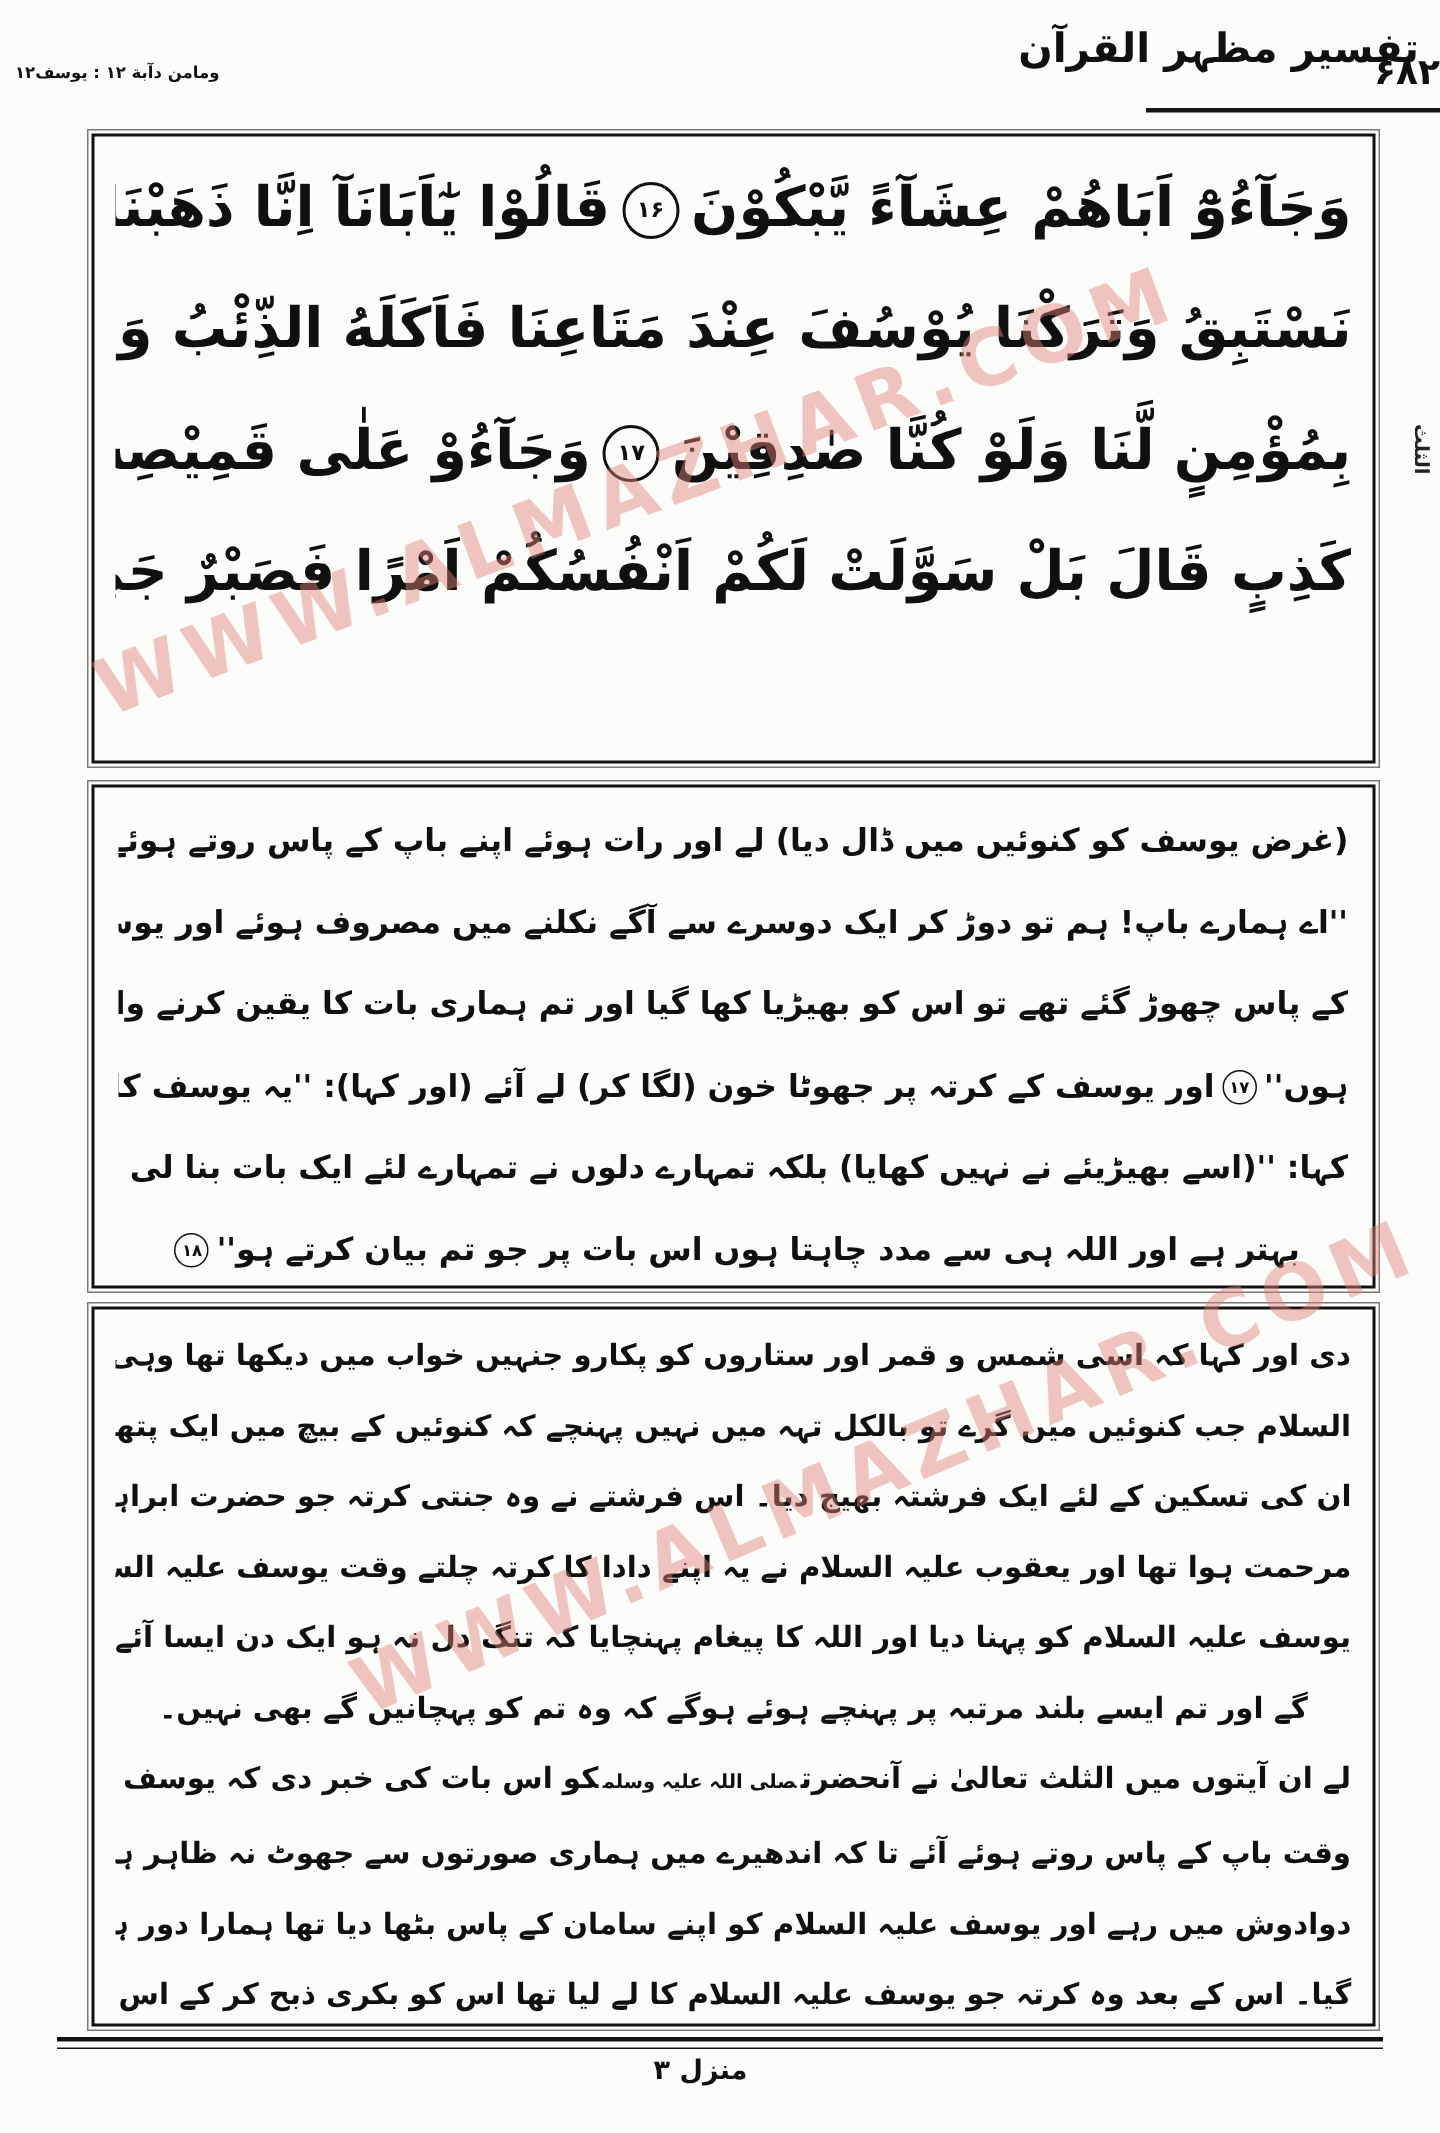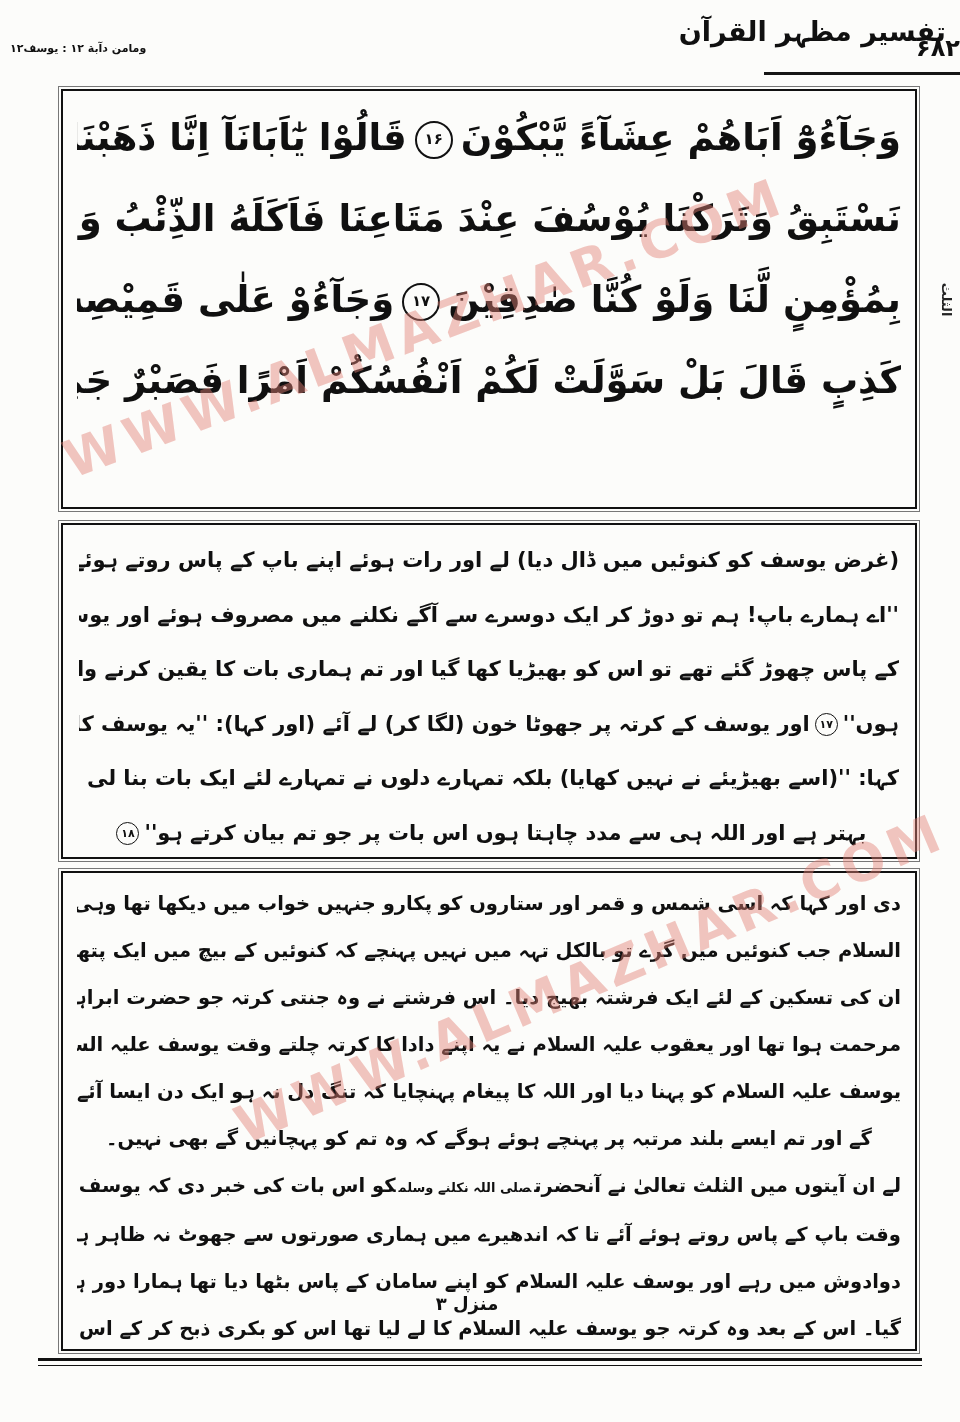--- a/index.html
+++ b/index.html
@@ -48,21 +48,21 @@
     font-size:19.5px;font-weight:600;line-height:47px;white-space:nowrap;
     text-align:justify;text-align-last:justify;overflow:hidden;
   }
   .cline.center{text-align:center;text-align-last:center;}
   .saw{font-size:13px;font-weight:bold;margin:0 3px;}
   
   .footer-rule{
     position:absolute;left:38px;right:38px;top:1358px;height:4px;
     border-top:3px solid #111;border-bottom:1.5px solid #111;
   }
-  .footer-label{position:absolute;left:0;right:26px;top:1293px;text-align:center;font-size:18px;font-weight:bold;}
+  .footer-label{position:absolute;left:0;right:26px;top:1370px;text-align:center;font-size:18px;font-weight:bold;}
   
   .margin-mark{
     position:absolute;left:930px;top:292px;font-size:13px;font-weight:bold;
     transform:rotate(90deg);transform-origin:center;white-space:nowrap;color:#222;
   }
   
   .wm{
     position:absolute;font-family:"DejaVu Sans",sans-serif;font-weight:bold;
     color:rgba(226,128,118,0.45);letter-spacing:6px;white-space:nowrap;
     pointer-events:none;direction:ltr;z-index:5;
@@ -99,21 +99,21 @@
 </div>
 
 <div class="box" id="commentary-box">
   <div class="box-inner c-inner">
     <div class="cline"><span>دی اور کہا کہ اسی شمس و قمر اور ستاروں کو پکارو جنہیں خواب میں دیکھا تھا وہی تمہیں اس آفت سے بچائیں گے۔ یوسف علیہ</span></div>
     <div class="cline"><span>السلام جب کنوئیں میں گرے تو بالکل تہہ میں نہیں پہنچے کہ کنوئیں کے بیچ میں ایک پتھر تھا اس پر کھڑے ہوگئے۔ اللہ پاک نے</span></div>
     <div class="cline"><span>ان کی تسکین کے لئے ایک فرشتہ بھیج دیا۔ اس فرشتے نے وہ جنتی کرتہ جو حضرت ابراہیم علیہ السلام کو آگ میں گرتے وقت</span></div>
     <div class="cline"><span>مرحمت ہوا تھا اور یعقوب علیہ السلام نے یہ اپنے دادا کا کرتہ چلتے وقت یوسف علیہ السلام کے گلے میں تعویذ بنا کر ڈال دیا تھا۔</span></div>
     <div class="cline"><span>یوسف علیہ السلام کو پہنا دیا اور اللہ کا پیغام پہنچایا کہ تنگ دل نہ ہو ایک دن ایسا آئے گا کہ تم ان کو ان کی بدسلوکی سے متنبہ کرو</span></div>
     <div class="cline center"><span>گے اور تم ایسے بلند مرتبہ پر پہنچے ہوئے ہوگے کہ وہ تم کو پہچانیں گے بھی نہیں۔</span></div>
-    <div class="cline"><span>لے ان آیتوں میں الثلث تعالیٰ نے آنحضرت</span><span class="saw">صلی اللہ نکلنے وسلم</span><span>کو اس بات کی خبر دی کہ یوسف علیہ السلام کو کنوئیں میں ڈال کر رات کے</span></div>
+    <div class="cline"><span>لے ان آیتوں میں الثلث تعالیٰ نے آنحضرت</span><span class="saw">صلی اللہ علیہ وسلم</span><span>کو اس بات کی خبر دی کہ یوسف علیہ السلام کو کنوئیں میں ڈال کر رات کے</span></div>
     <div class="cline"><span>وقت باپ کے پاس روتے ہوئے آئے تا کہ اندھیرے میں ہماری صورتوں سے جھوٹ نہ ظاہر ہو اور کہا کہ ہم تو تیراندازی اور</span></div>
     <div class="cline"><span>دوادوش میں رہے اور یوسف علیہ السلام کو اپنے سامان کے پاس بٹھا دیا تھا ہمارا دور ہونا تھا کہ بھیڑیا آ کر یوسف علیہ السلام کو کھا</span></div>
     <div class="cline"><span>گیا۔ اس کے بعد وہ کرتہ جو یوسف علیہ السلام کا لے لیا تھا اس کو بکری ذبح کر کے اس کے خون میں رنگ کر لائے تھے وہ پیش</span></div>
   </div>
 </div>
 
 <div class="margin-mark">الثلث</div>
 
 <div class="wm" id="wm1">WWW.ALMAZHAR.COM</div>
 <div class="wm" id="wm2">WWW.ALMAZHAR.COM</div>

